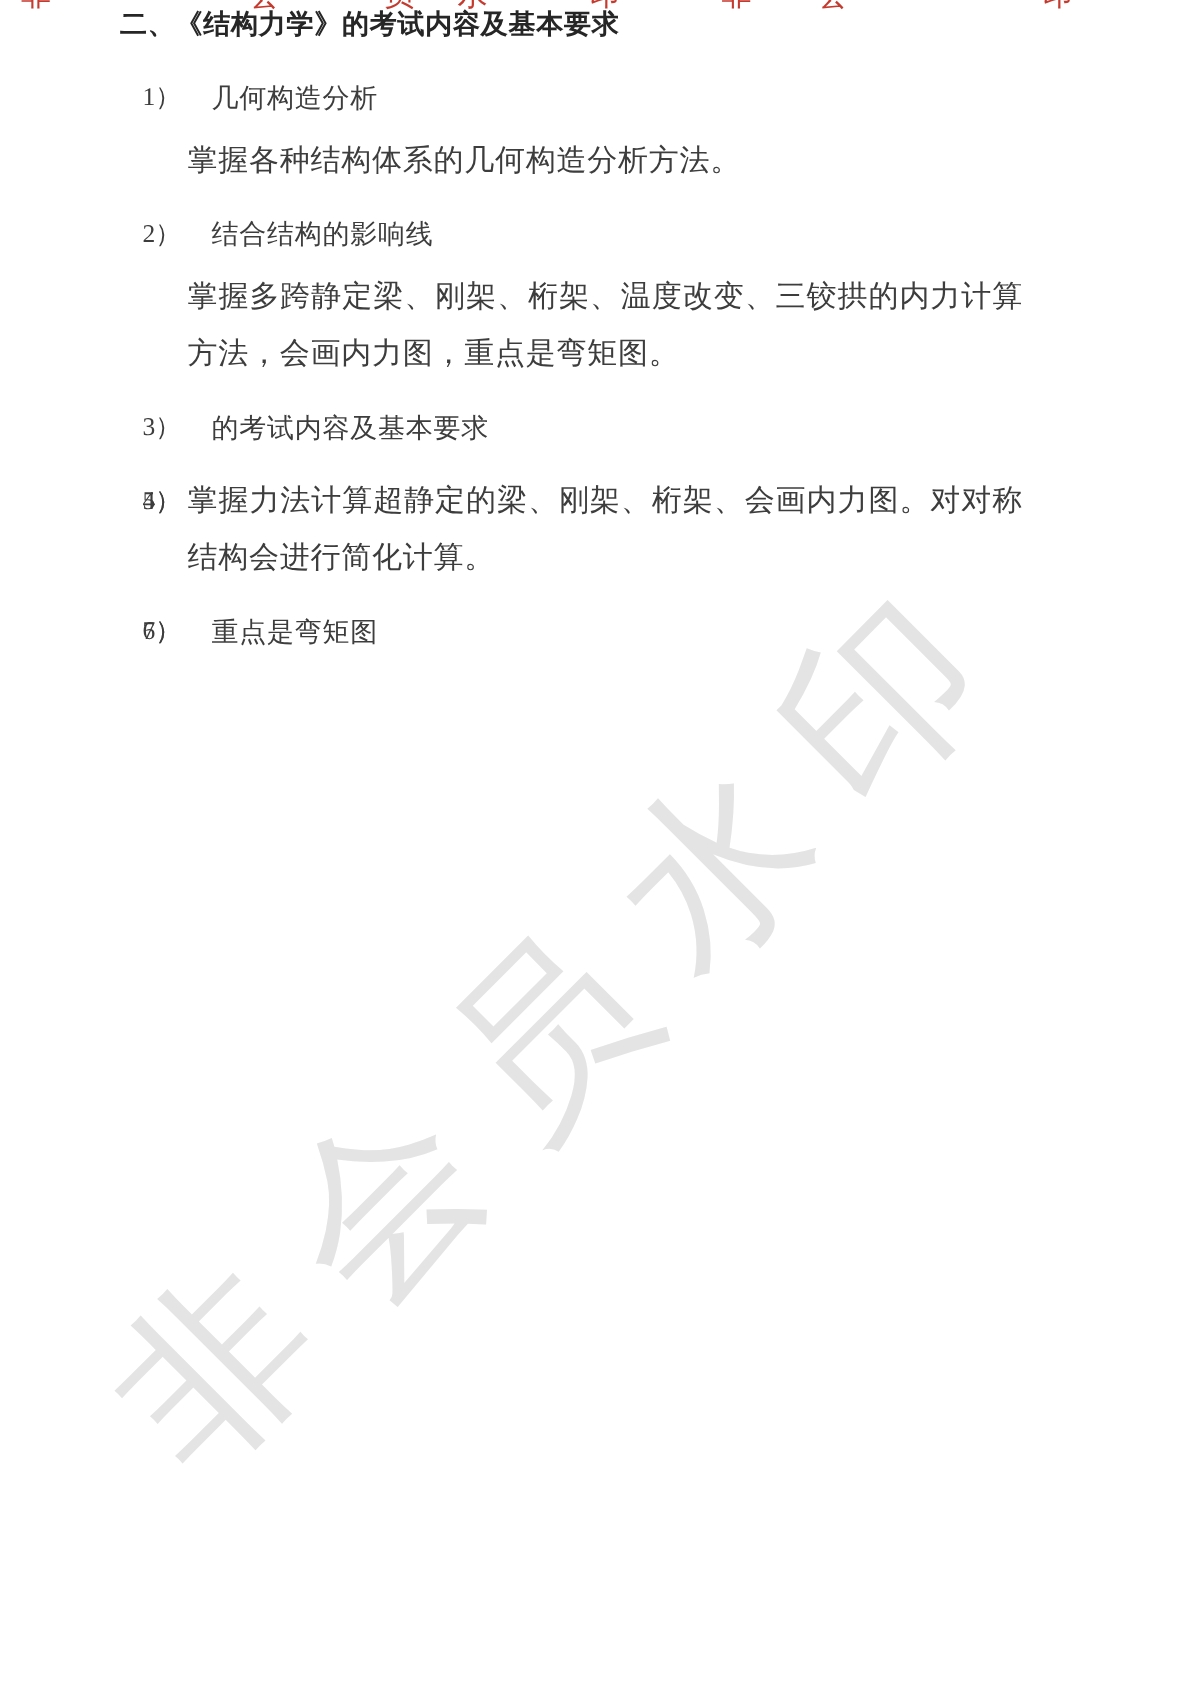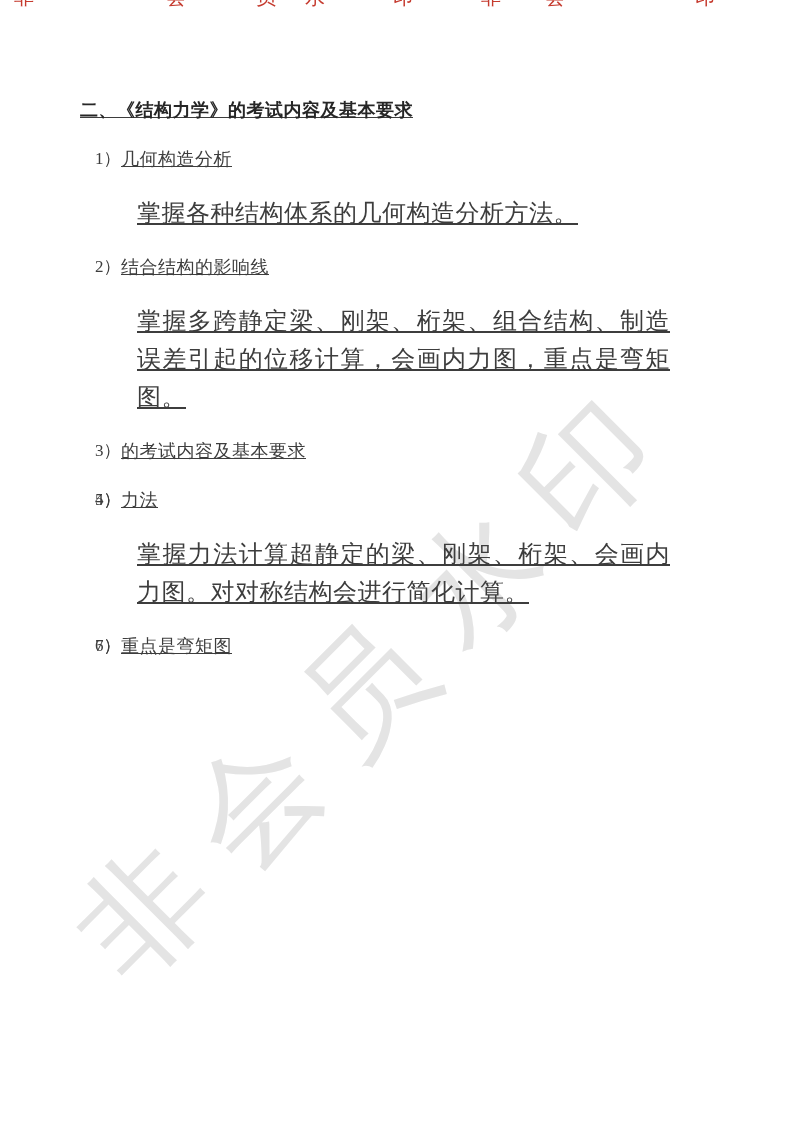--- a/index.html
+++ b/index.html
@@ -39,22 +39,20 @@
   .top-fragments span {
     position: absolute;
     top: 0;
     font-size: 20px;
     line-height: 20px;
     font-family: "Liberation Serif", "DejaVu Serif", serif;
   }
   .doc {
     position: relative;
     z-index: 1;
-    padding-top: 94px;
-    text-decoration: underline;
   }
   .title {
     margin: 0 0 14px 80px;
     font-size: 18px;
     font-weight: bold;
     line-height: 32px;
     color: #262626;
     letter-spacing: 0.5px;
   }
   .content {
@@ -69,24 +67,25 @@
     position: absolute;
     left: -26px;
     top: 0;
     line-height: 38px;
     font-size: 17px;
   }
   .heading {
     font-size: 18px;
     line-height: 38px;
     letter-spacing: 0.5px;
+    margin-left: 20px;
   }
   .body {
-    margin: 16px;
-    font-size: 24px;
+    margin: 4px;
+    font-size: 20px;
     line-height: 38px;
     letter-spacing: 0.5px;
     text-align: justify;
   }
 </style>
 </head>
 <body>
 
 <div class="page">
 
@@ -110,35 +109,34 @@
 
         <div class="item">
           <span class="num">1）</span>
           <div class="heading">几何构造分析</div>
           <p class="body">掌握各种结构体系的几何构造分析方法。</p>
         </div>
 
         <div class="item">
           <span class="num">2）</span>
           <div class="heading">结合结构的影响线</div>
-          <p class="body">掌握多跨静定梁、刚架、桁架、组合结构、制造误差引起的位移计算，会画内力图，重点是弯矩图。</p>
+          <p class="body">掌握多跨静定梁、刚架、桁架、温度改变、三铰拱的内力计算方法，会画内力图，重点是弯矩图。</p>
         </div>
 
         <div class="item">
           <span class="num">3）</span>
           <div class="heading">的考试内容及基本要求</div>
         </div>
 
         <div class="item">
           <span class="num">4）</span>
         </div>
 
         <div class="item">
           <span class="num">5）</span>
-          <div class="heading">力法</div>
           <p class="body">掌握力法计算超静定的梁、刚架、桁架、会画内力图。对对称结构会进行简化计算。</p>
         </div>
 
         <div class="item">
           <span class="num">6）</span>
         </div>
 
         <div class="item">
           <span class="num">7）</span>
           <div class="heading">重点是弯矩图</div>

